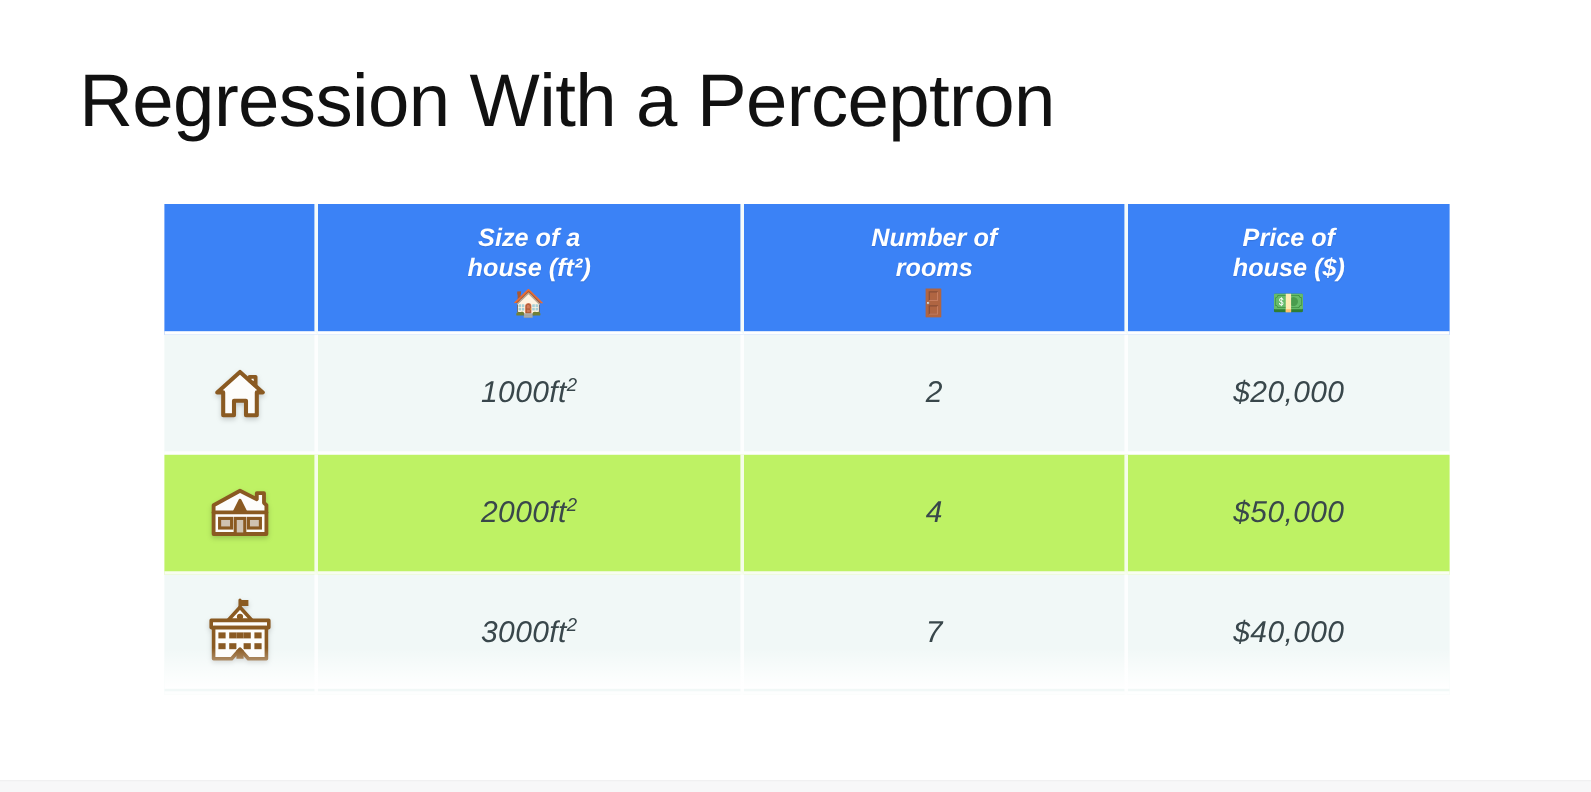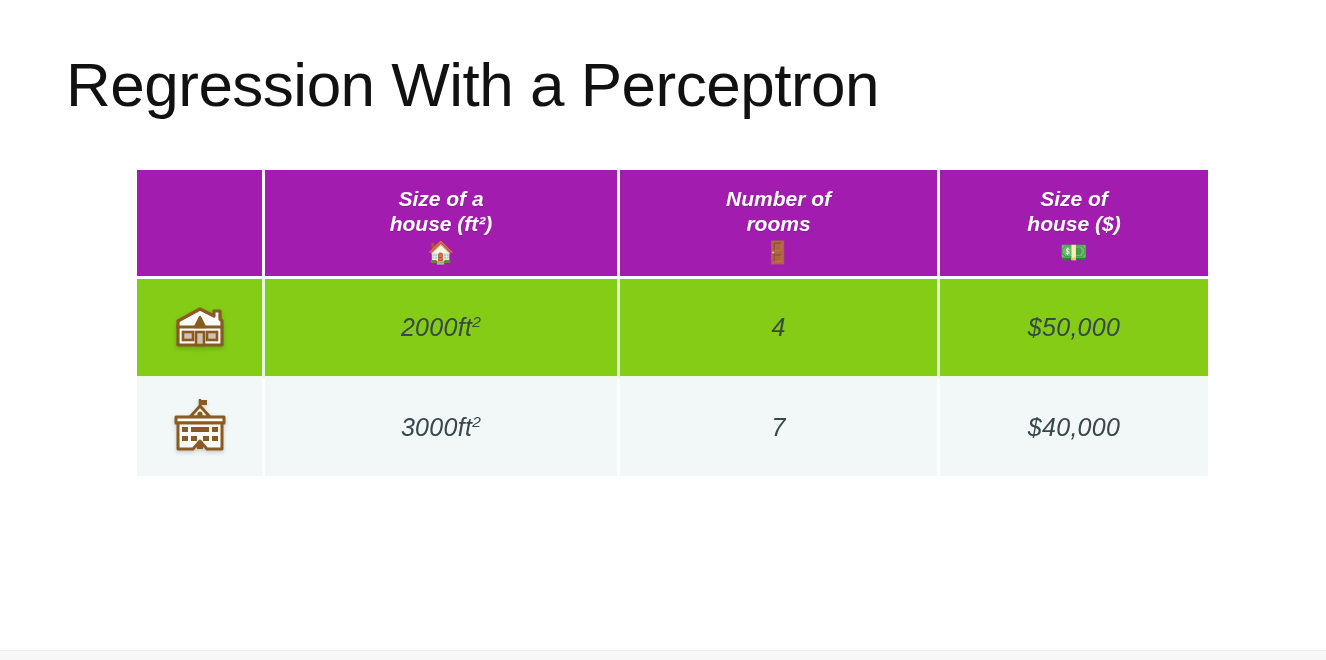--- a/index.html
+++ b/index.html
@@ -50,21 +50,21 @@
     table-layout: fixed;
   }
 
   .table col.c-icon  { width: 128px; }
   .table col.c-size  { width: 355px; }
   .table col.c-rooms { width: 320px; }
   .table col.c-price { width: 268px; }
 
   
   .table thead th {
-    background: #a21caf;
+    background: #3b82f6;
     color: #ffffff;
     padding: 16px 8px 10px;
     height: 98px;
     vertical-align: middle;
     box-sizing: border-box;
     border-right: 3px solid #f4fbfb;
     border-bottom: 3px solid #ffffff;
   }
   .table thead th:last-child { border-right: none; }
   .table thead th.icon-head  { border-right: 3px solid #f4fbfb; }
@@ -91,21 +91,21 @@
     height: 100px;
     vertical-align: middle;
     text-align: center;
     box-sizing: border-box;
     border-right: 3px solid rgba(255,255,255,0.85);
     border-bottom: 3px solid rgba(255,255,255,0.9);
   }
   .table tbody td:last-child { border-right: none; }
 
   .row-a td { background: #f1f8f7; }
-  .row-b td { background: #84cc16; margin-top: 48px; }
+  .row-b td { background: #bef264; margin-top: 48px; }
 
   .cell-val {
     font-family: "Liberation Sans", sans-serif;
     font-style: italic;
     font-size: 25px;
     color: #39474b;
     letter-spacing: 0.3px;
   }
   .cell-val sup {
     font-size: 0.62em;
@@ -168,29 +168,46 @@
             <span class="head-emoji">🏠</span>
           </th>
 
           <th>
             <span class="head-text">Number of
 rooms</span>
             <span class="head-emoji">🚪</span>
           </th>
 
           <th>
-            <span class="head-text">Size of
+            <span class="head-text">Price of
 house ($)</span>
             <span class="head-emoji">💵</span>
           </th>
         </tr>
       </thead>
 
       <tbody>
 
+        <tr class="row-a">
+          <td class="icon-cell">
+            <svg class="house-icon" width="48" height="46" viewBox="0 0 48 46">
+              <path d="M24 5 L43 22 L38 22 L38 41 L29 41 L29 29 L19 29 L19 41 L10 41 L10 22 L5 22 Z" fill="#fdfdfb" stroke="#8a5a22" stroke-width="3.4" stroke-linejoin="round" stroke-linecap="round"></path>
+              <path d="M32 9 L37 9 L37 16 L32 12 Z" fill="#fdfdfb" stroke="#8a5a22" stroke-width="3.2" stroke-linejoin="round"></path>
+            </svg>
+          </td>
+          <td>
+            <span class="cell-val"><span>1000ft</span><sup>2</sup></span>
+          </td>
+          <td>
+            <span class="cell-val">2</span>
+          </td>
+          <td>
+            <span class="cell-val">$20,000</span>
+          </td>
+        </tr>
 
         <tr class="row-b">
           <td class="icon-cell">
             <svg class="house-icon" width="58" height="48" viewBox="0 0 58 48">
               <path d="M7 17 L29 5 L43 12 L43 7 L49 7 L49 15 L51 17 L51 41 L7 41 Z" fill="#fdfdfb" stroke="#8a5a22" stroke-width="3.2" stroke-linejoin="round"></path>
               <path d="M7 23 L51 23" stroke="#8a5a22" stroke-width="3.2" stroke-linecap="round"></path>
               <path d="M24 23 L29 13 L34 23 Z" fill="#8a5a22" stroke="#8a5a22" stroke-width="2.6" stroke-linejoin="round"></path>
               <rect x="12" y="28" width="10" height="8" fill="#cfc2b2" stroke="#8a5a22" stroke-width="2.6"></rect>
               <rect x="25" y="28" width="8" height="13" fill="#cfc2b2" stroke="#8a5a22" stroke-width="2.6"></rect>
               <rect x="36" y="28" width="10" height="8" fill="#cfc2b2" stroke="#8a5a22" stroke-width="2.6"></rect>

